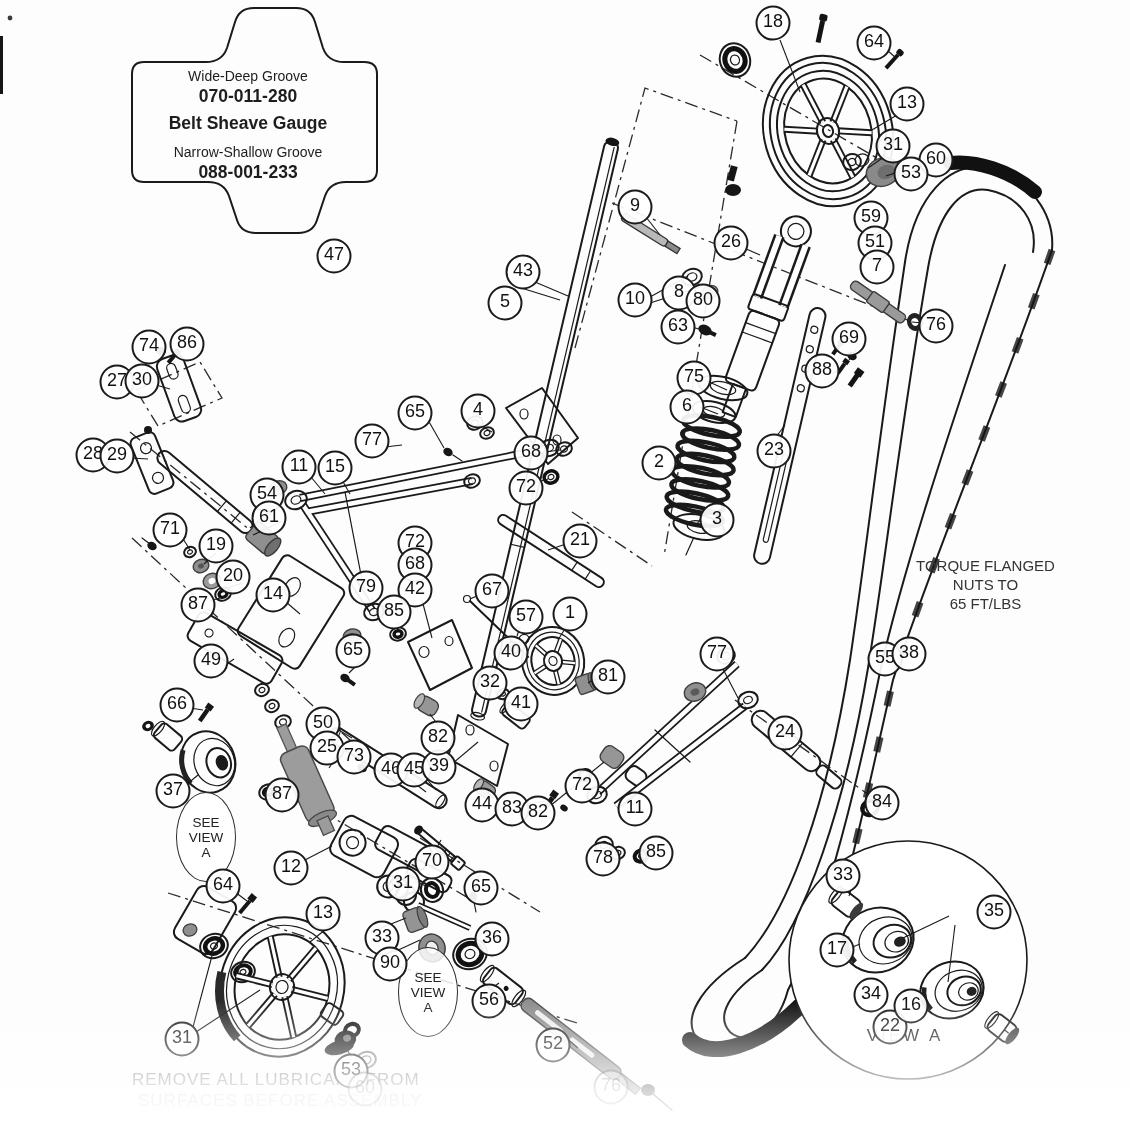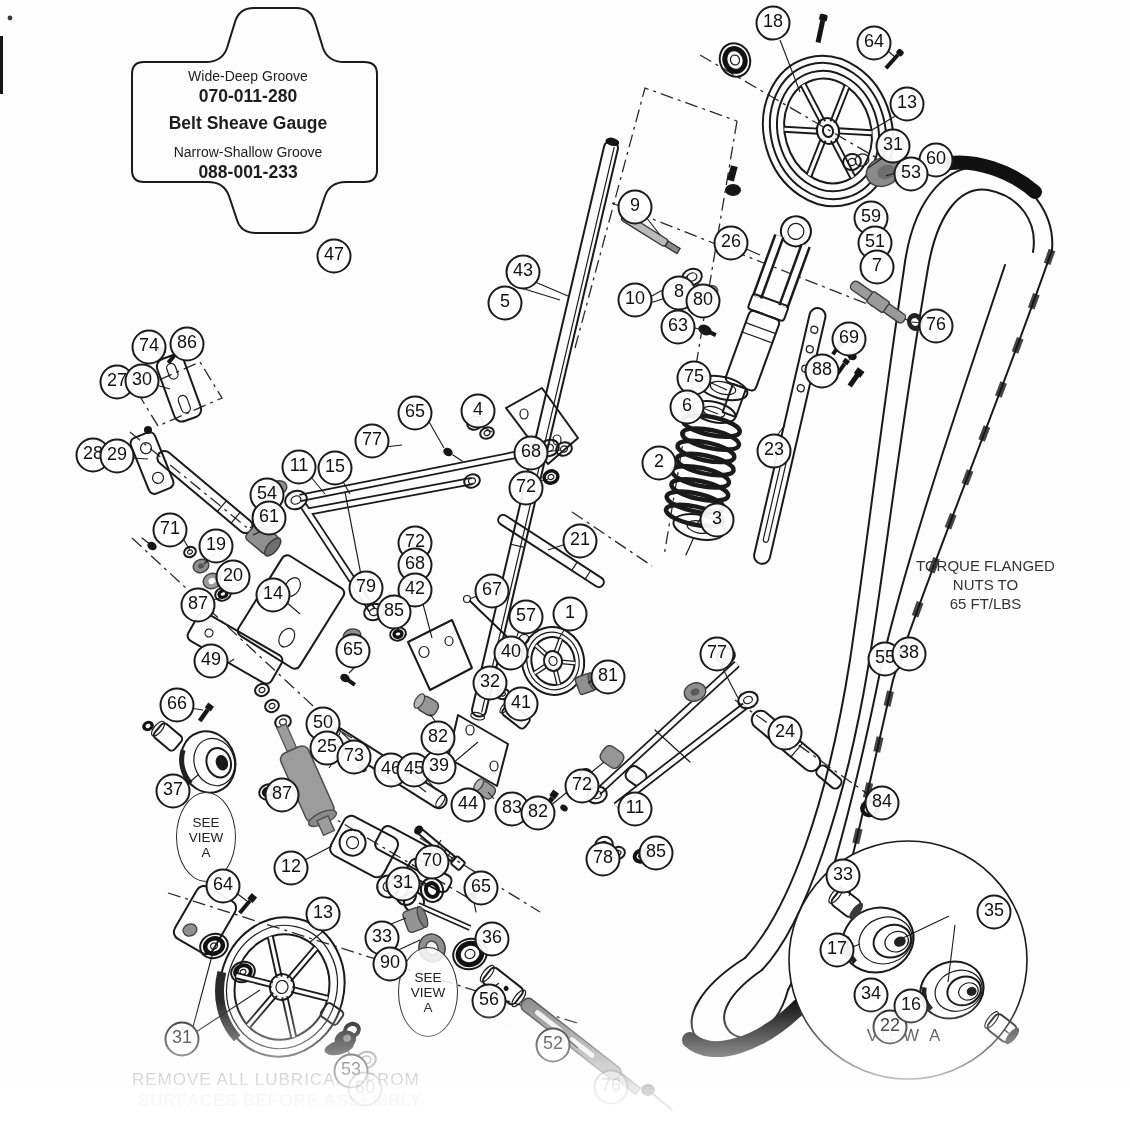--- a/index.html
+++ b/index.html
@@ -867,21 +867,21 @@
       <div class="co" style="left: 327px; top: 748px;">25</div>
       <div class="co" style="left: 354px; top: 757px;">73</div>
       <div class="co" style="left: 391px; top: 770px;">46</div>
       <div class="co" style="left: 414px; top: 770px;">45</div>
       <div class="co" style="left: 439px; top: 767px;">39</div>
       <div class="co" style="left: 438px; top: 738px;">82</div>
       <div class="co" style="left: 173px; top: 791px;">37</div>
       <div class="co" style="left: 282px; top: 795px;">87</div>
       <div class="co" style="left: 582px; top: 786px;">72</div>
       <div class="co" style="left: 635px; top: 809px;">11</div>
-      <div class="co" style="left: 468px; top: 805px;">44</div>
+      <div class="co" style="left: 482px; top: 805px;">44</div>
       <div class="co" style="left: 512px; top: 809px;">83</div>
       <div class="co" style="left: 538px; top: 813px;">82</div>
       <div class="co" style="left: 785px; top: 733px;">24</div>
       <div class="co" style="left: 882px; top: 803px;">84</div>
       <div class="co" style="left: 885px; top: 659px;">55</div>
       <div class="co" style="left: 909px; top: 654px;">38</div>
       <div class="co" style="left: 291px; top: 868px;">12</div>
       <div class="co" style="left: 223px; top: 886px;">64</div>
       <div class="co" style="left: 432px; top: 862px;">70</div>
       <div class="co" style="left: 403px; top: 884px;">31</div>

